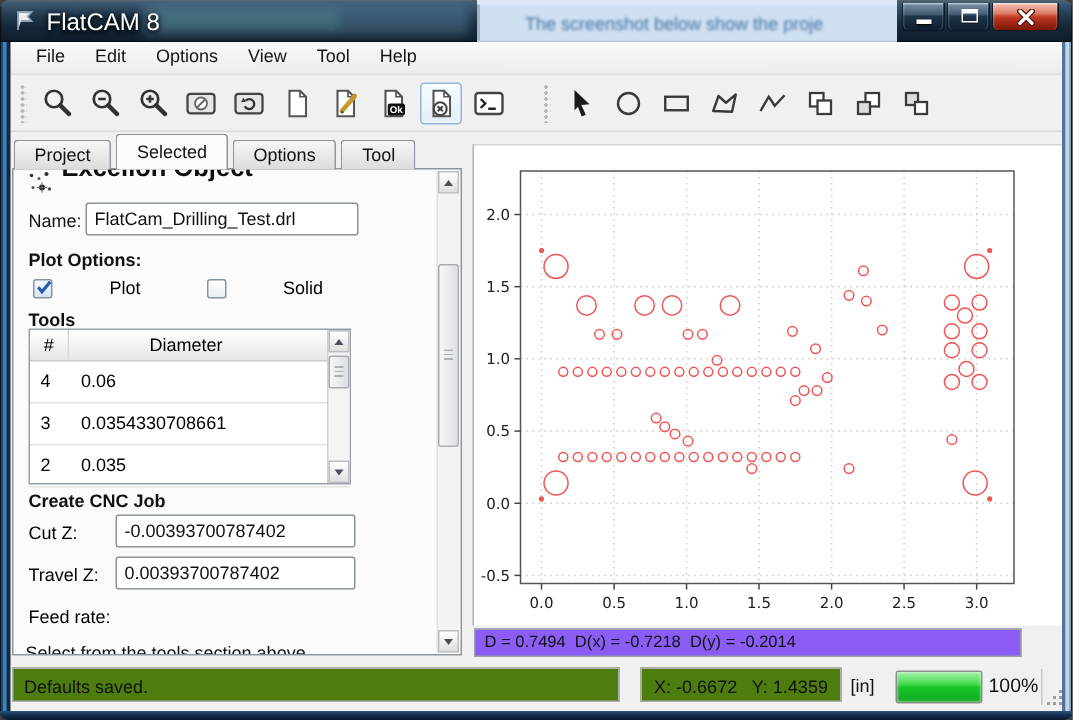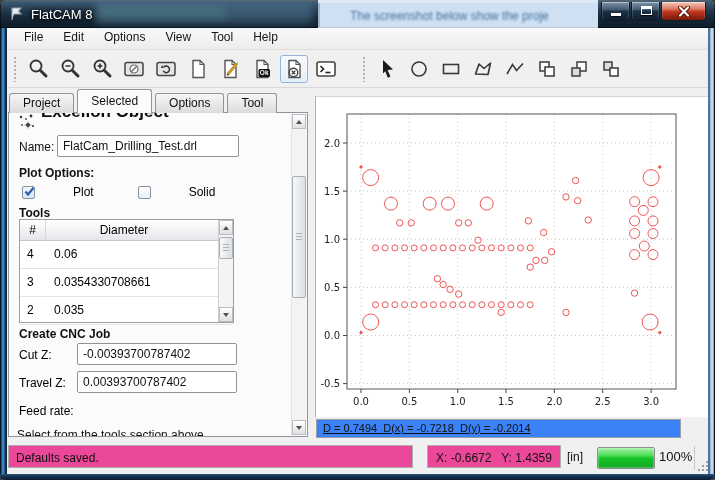--- a/index.html
+++ b/index.html
@@ -11,21 +11,21 @@
   
   .titlebar { position:absolute; left:0; top:0; right:0; height:28px; z-index:7;
     background:linear-gradient(180deg,#43627c 0%,#253b50 35%,#152737 65%,#0e1d2b 100%);
     box-shadow:inset 0 1px 0 rgba(255,255,255,.25), inset 0 0 0 1px rgba(0,0,0,.5); }
   .glass1 { position:absolute; left:95px; top:3px; width:218px; height:21px; background:rgba(105,150,185,.38); filter:blur(4px); border-radius:4px; }
   .glass2 { position:absolute; left:98px; top:6px; width:128px; height:14px; background:rgba(90,160,150,.25); filter:blur(3px); }
   .bgwin { position:absolute; left:318px; top:0; width:280px; height:28px; background:#cfe0f3;
     box-shadow:inset 0 3px 0 #dde9f7, inset 0 -1px 0 #b9cbe0, inset 2px 0 0 #9fb4cb; overflow:hidden; }
   .bgwin span { display:block; margin:9px 0 0 32px; color:#41719f; font-size:12px; filter:blur(1.1px); white-space:nowrap; }
   .title-icon { position:absolute; left:9px; top:5px; }
-  .title-text { position:absolute; left:31px; top:7px; color:#fff; font-size:13px; text-shadow:0 1px 3px #000, 0 0 6px rgba(0,0,0,.8); }
+  .title-text { position:absolute; left:31px; top:7px; color:#fff; font-size:16px; text-shadow:0 1px 3px #000, 0 0 6px rgba(0,0,0,.8); }
   .wbtns { position:absolute; right:9px; top:2px; display:flex; }
   .wbtn { position:relative; width:29px; height:19px; margin-left:1px; border:1px solid #0c1927; border-top:none; border-radius:0 0 4px 4px;
     background:linear-gradient(180deg,rgba(255,255,255,.34) 0%,rgba(140,170,200,.28) 42%,rgba(25,45,65,.42) 50%,rgba(12,28,44,.5) 100%);
     box-shadow:inset 0 1px 0 rgba(255,255,255,.45), inset 1px 0 0 rgba(255,255,255,.15), inset -1px 0 0 rgba(255,255,255,.15); }
   .wbtn.close { width:45px;
     background:linear-gradient(180deg,#f6c6b8 0%,#dd7d66 38%,#c23a24 52%,#93220f 82%,#7a180a 100%); }
   .g-min { position:absolute; left:9px; bottom:4px; width:10px; height:3px; background:#fff; box-shadow:0 1px 1px rgba(0,0,0,.8); }
   .g-max { position:absolute; left:9px; top:4px; width:11px; height:9px; border:1px solid #fff; border-top-width:3px; box-shadow:0 1px 1px rgba(0,0,0,.8); }
   .g-close { position:absolute; left:0; top:0; width:100%; height:100%; display:flex; align-items:center; justify-content:center; }
 
@@ -90,25 +90,25 @@
   .cnc-fields { position:absolute; left:10px; top:228px; width:220px; }
   .f-row { position:relative; height:28px; }
   .f-label { position:absolute; left:0; top:7px; font-size:12px; }
   .f-input { position:absolute; left:58px; top:2px; width:160px; height:22px; border:1px solid #8b949c; border-radius:2px; background:#fff;
     font-size:12px; font-family:"Liberation Sans",sans-serif; padding:0 5px; color:#111; }
   .footer-note { position:absolute; left:8px; top:315px; font-size:12px; color:#111; white-space:nowrap; }
 
   
   .splitter { position:absolute; left:309px; top:96px; width:6px; height:321px; }
   .plot-wrap { position:absolute; left:315px; top:96px; width:394px; height:321px; background:#fff; border-left:1px solid #aab0b6; border-top:1px solid #d5d5d5; }
-  .dbox { position:absolute; left:316px; top:419px; width:365px; height:19px; border:1px solid #9aa0a6; background:#3b82f6;
-    font-size:11px; line-height:16px; padding-left:6px; white-space:pre; color:#111;text-decoration:underline; }
+  .dbox { position:absolute; left:316px; top:419px; width:365px; height:19px; border:1px solid #9aa0a6; background:#8b5cf6;
+    font-size:11px; line-height:16px; padding-left:6px; white-space:pre; color:#111; }
 
   
-  .sb-box { position:absolute; top:445px; height:23px; border:1px solid #aeaeae; background:#ec4899; font-size:12px; line-height:24px; white-space:pre; color:#111; }
+  .sb-box { position:absolute; top:445px; height:23px; border:1px solid #aeaeae; background:#4d7c0f; font-size:12px; line-height:24px; white-space:pre; color:#111; }
   .sb-msg { left:8px; width:405px; padding-left:7px; }
   .sb-coords { left:427px; width:134px; text-align:center; }
   .sb-units { position:absolute; left:567px; top:450px; font-size:12px; color:#111; }
   .sb-progress { position:absolute; left:597px; top:447px; width:58px; height:22px; border:1px solid #8e8e8e; border-radius:2px; background:#e8e8e8; overflow:hidden; }
   .sb-fill { height:100%; background:linear-gradient(180deg,#a4f2a8 0%,#4cdb55 38%,#16c428 52%,#12a824 100%); box-shadow:inset 0 0 2px rgba(255,255,255,.8); }
   .sb-pct { position:absolute; left:659px; top:449px; font-size:13px; color:#111;text-align:center; }
   .sb-sep { position:absolute; left:694px; top:446px; width:1px; height:24px; background:#c6c6c6; }
   .sb-grip { position:absolute; left:697px; top:458px; }
 </style>
 </head>

